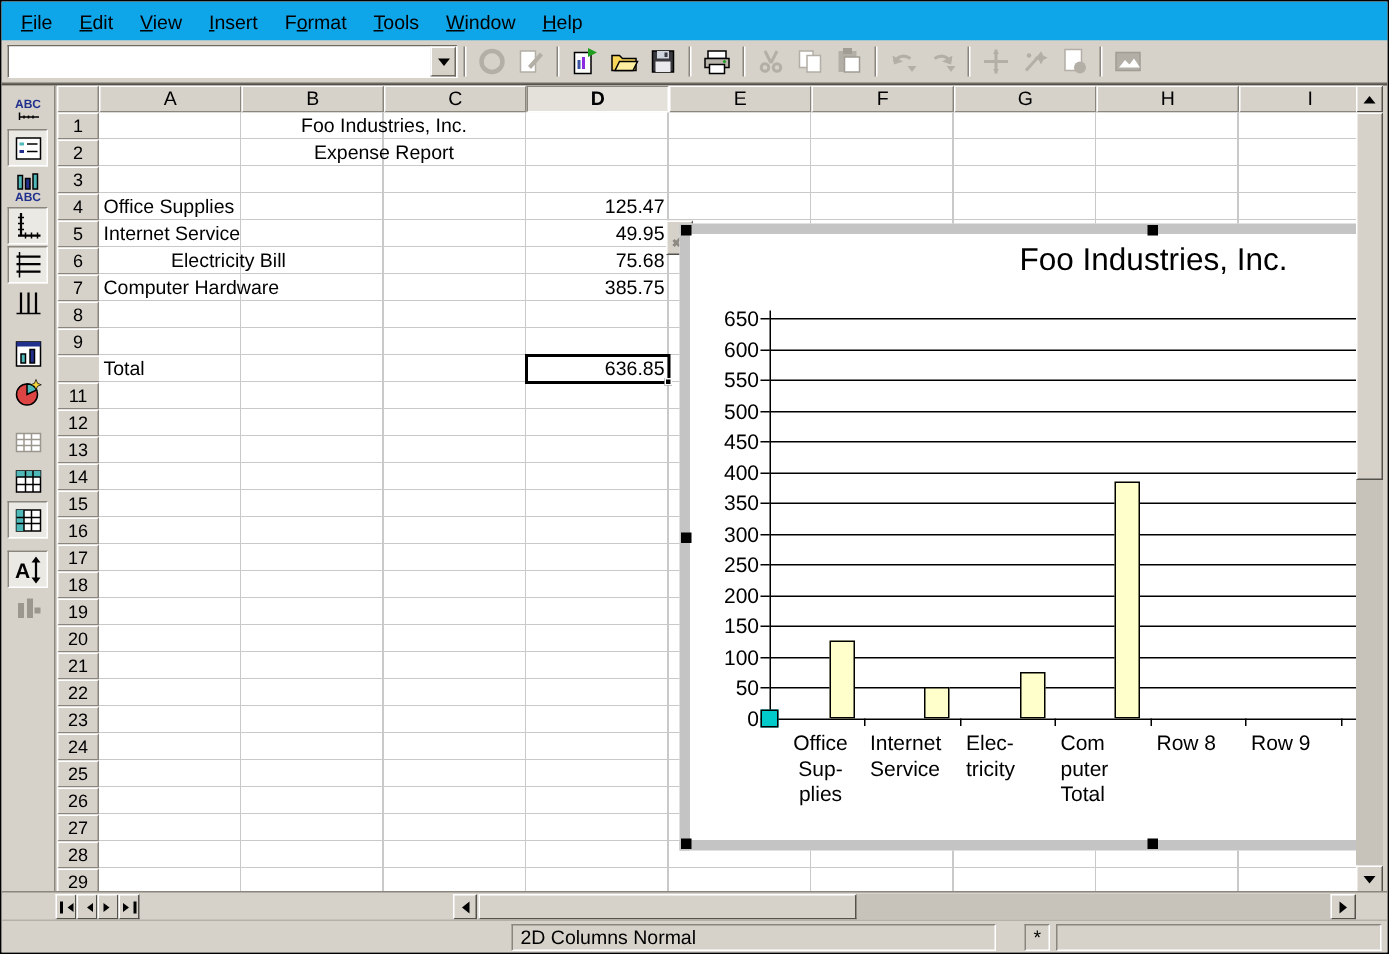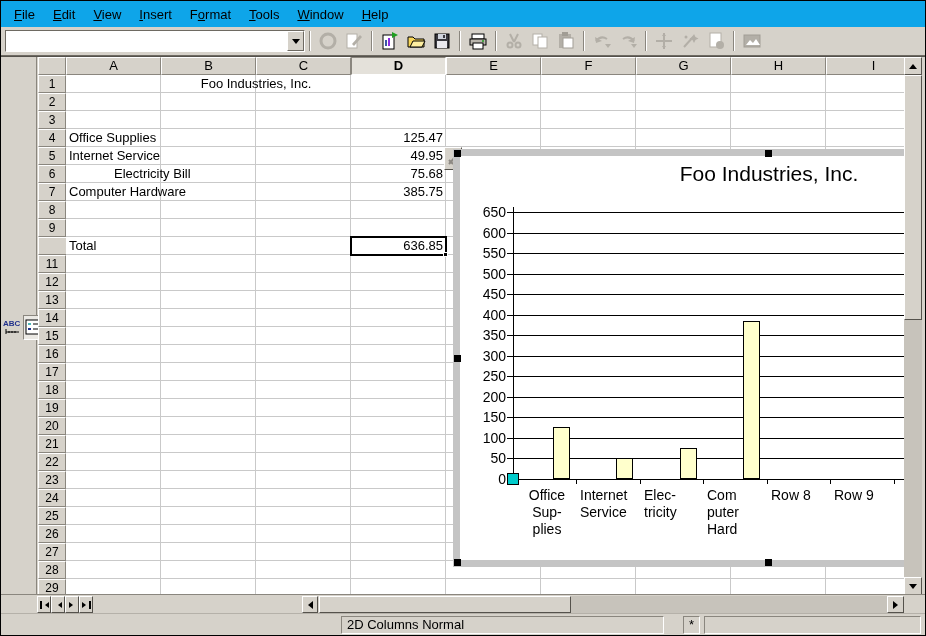--- a/index.html
+++ b/index.html
@@ -20,21 +20,21 @@
            border:1px solid; border-color:#6e6a62 #fff #fff #6e6a62; }
   .combo input { flex:1; border:none; outline:none; font:13px "Liberation Sans",sans-serif; padding:0 3px; background:#fff; }
   .combo .drop { width:17px; background:#D6D2CA; border:1px solid; border-color:#fff #6e6a62 #6e6a62 #fff; display:flex; align-items:center; justify-content:center; }
   .tri-down { width:0; height:0; border:4px solid transparent; border-top:5px solid #000; margin-top:4px; }
   .tbtn { width:24px; height:24px; display:flex; align-items:center; justify-content:center; margin:0 1px; }
   .tsep { width:2px; height:20px; margin:0 4px; border-left:1px solid #8a867e; border-right:1px solid #fff; }
   
   #main { position:absolute; top:55px; left:0; width:924px; height:538px; background:#D6D2CA; border-top:1px solid #55524c; overflow:hidden; }
   
   #sidebar { position:absolute; left:0; top:0; width:36px; height:538px; background:#D6D2CA;
-             border-right:1px solid #8a867e; display:flex; align-items:center; padding-top:3px; }
+             border-right:1px solid #8a867e; display:flex; flex-direction:column; align-items:center; padding-top:3px; }
   .sbtn { width:27px; height:25px; display:flex; align-items:center; justify-content:center; margin-bottom:1px; border:1px solid transparent; }
   .sbtn.active { background:#EBE9E4; border-color:#8a867e #fff #fff #8a867e; }
   .sbtn.gap { margin-top:7px; }
   
   #sheet { position:absolute; left:37px; top:0; width:866px; height:538px; background:#fff; overflow:hidden; }
   #corner { position:absolute; left:0; top:0; width:28px; height:18px; background:#D6D2CA;
             border:1px solid; border-color:#fff #8a867e #8a867e #fff; }
   .colhdr { position:absolute; top:0; height:18px; width:95px; background:#D6D2CA; text-align:center;
             font-size:13px; line-height:16px; border:1px solid; border-color:#fff #8a867e #8a867e #fff; }
   .colhdr.sel { font-weight:bold; background:#E4E1DA; border-color:#8a867e #fff #fff #8a867e; }
@@ -371,20 +371,21 @@
         <div class="rowhdr" style="top: 414px;">23</div>
         <div class="rowhdr" style="top: 432px;">24</div>
         <div class="rowhdr" style="top: 450px;">25</div>
         <div class="rowhdr" style="top: 468px;">26</div>
         <div class="rowhdr" style="top: 486px;">27</div>
         <div class="rowhdr" style="top: 504px;">28</div>
         <div class="rowhdr" style="top: 522px;">29</div>
       </div>
     <div id="cells">
         <div class="cell" style="left: 95px; top: 0px; width: 190px; text-align: center;">Foo Industries, Inc.</div>
+        <div class="cell" style="left: 95px; top: 18px; width: 190px; text-align: center;">Expense Report</div>
         <div class="cell" style="left: 0px; top: 54px; width: 95px; text-align: left;">Office Supplies</div>
         <div class="cell" style="left: 0px; top: 72px; width: 95px; text-align: left;">Internet Service</div>
         <div class="cell" style="left: 0px; top: 90px; width: 95px; text-align: left; padding-left: 48px;">Electricity Bill</div>
         <div class="cell" style="left: 0px; top: 108px; width: 109px; text-align: right;">Computer Hardware</div>
         <div class="cell" style="left: 0px; top: 162px; width: 95px; text-align: left;">Total</div>
         <div class="cell" style="left: 285px; top: 54px; width: 95px; text-align: right;">125.47</div>
         <div class="cell" style="left: 285px; top: 72px; width: 95px; text-align: right;">49.95</div>
         <div class="cell" style="left: 285px; top: 90px; width: 95px; text-align: right;">75.68</div>
         <div class="cell" style="left: 285px; top: 108px; width: 95px; text-align: right;">385.75</div>
         <div class="cell" style="left: 285px; top: 162px; width: 95px; text-align: right;">636.85</div>
@@ -461,21 +462,21 @@
         <div class="bar" style="left:290px;top:172px;width:17px;height:158px;background:#FFFFCC;"></div>
         <div class="catlabel" style="left:63px;top:338px;text-align:center;">Office
 Sup-
 plies</div>
         <div class="catlabel" style="left:127px;top:338px;">Internet
 Service</div>
         <div class="catlabel" style="left:191px;top:338px;">Elec-
 tricity</div>
         <div class="catlabel" style="left:254px;top:338px;">Com
 puter
-Hard</div>
+Total</div>
         <div class="catlabel" style="left:318px;top:338px;">Row 8</div>
         <div class="catlabel" style="left:381px;top:338px;">Row 9</div>
         <div id="axis-handle" style="left:54px;top:324px;background:#00CBCB;"></div>
       </div>
     <div class="handle" style="left:1px;top:1px;"></div>
     <div class="handle" style="left:312px;top:1px;"></div>
     <div class="handle" style="left:1px;top:206px;"></div>
     <div class="handle" style="left:1px;top:410px;"></div>
     <div class="handle" style="left:312px;top:410px;"></div>
   </div>

